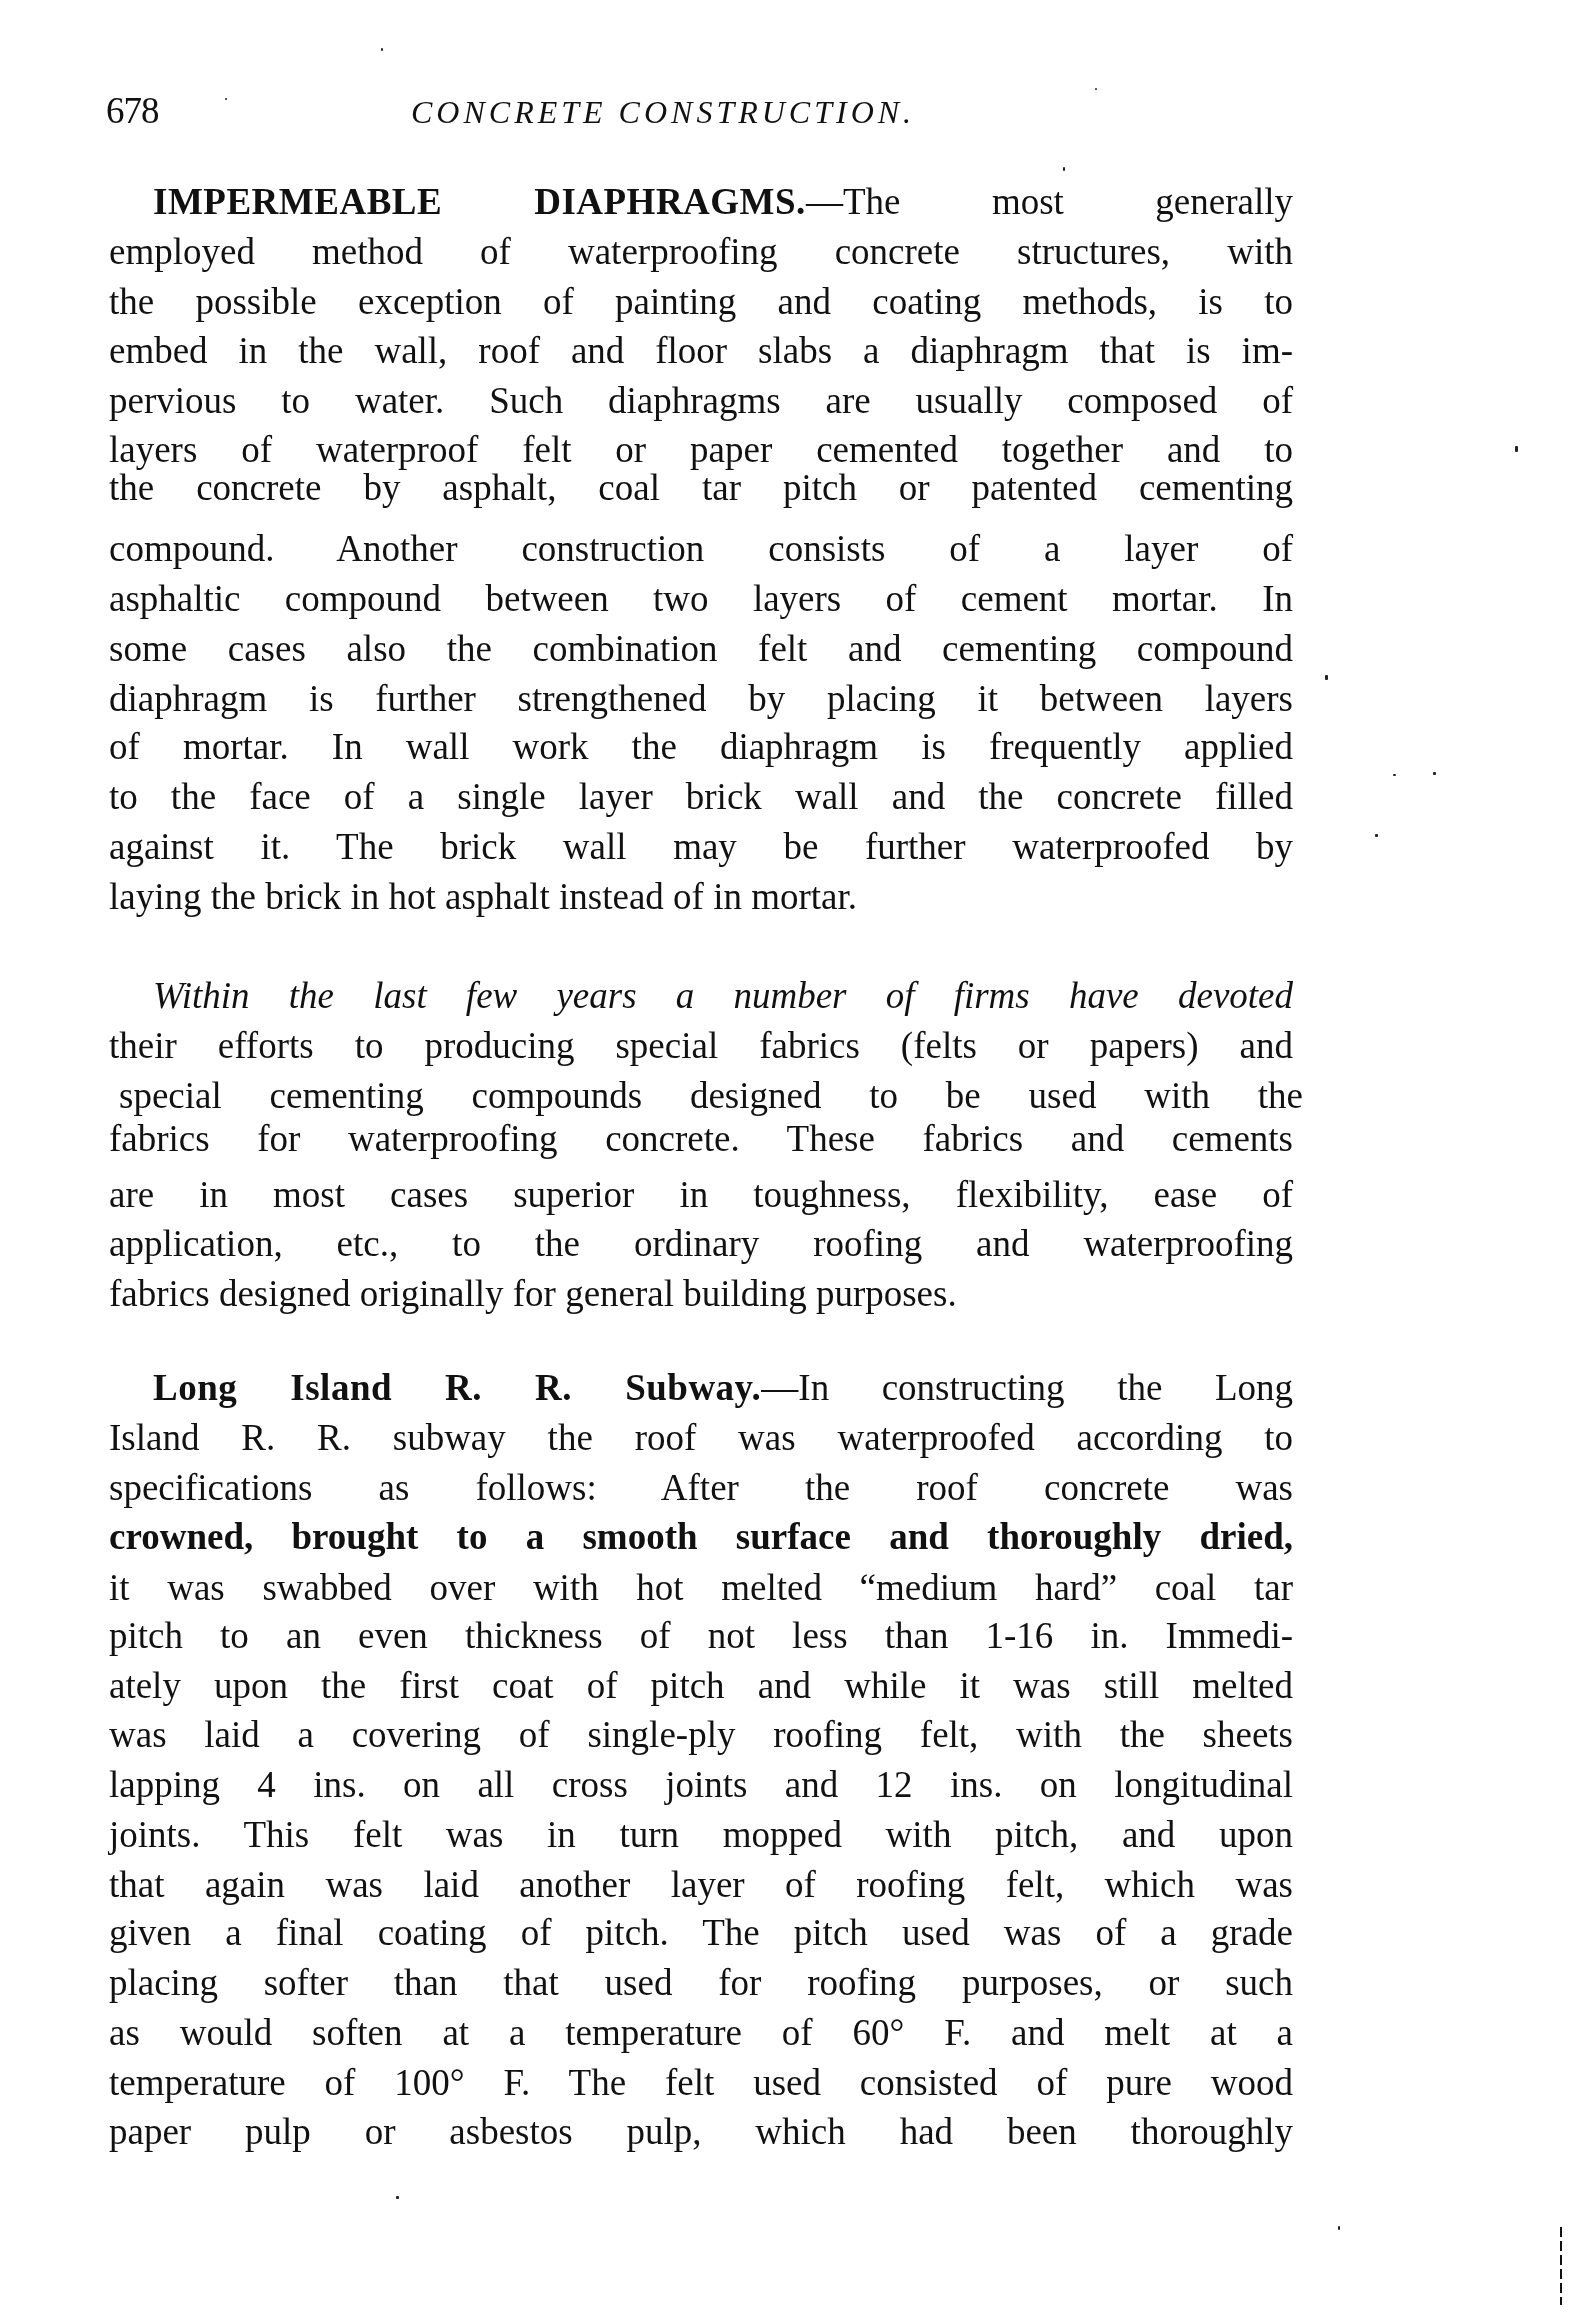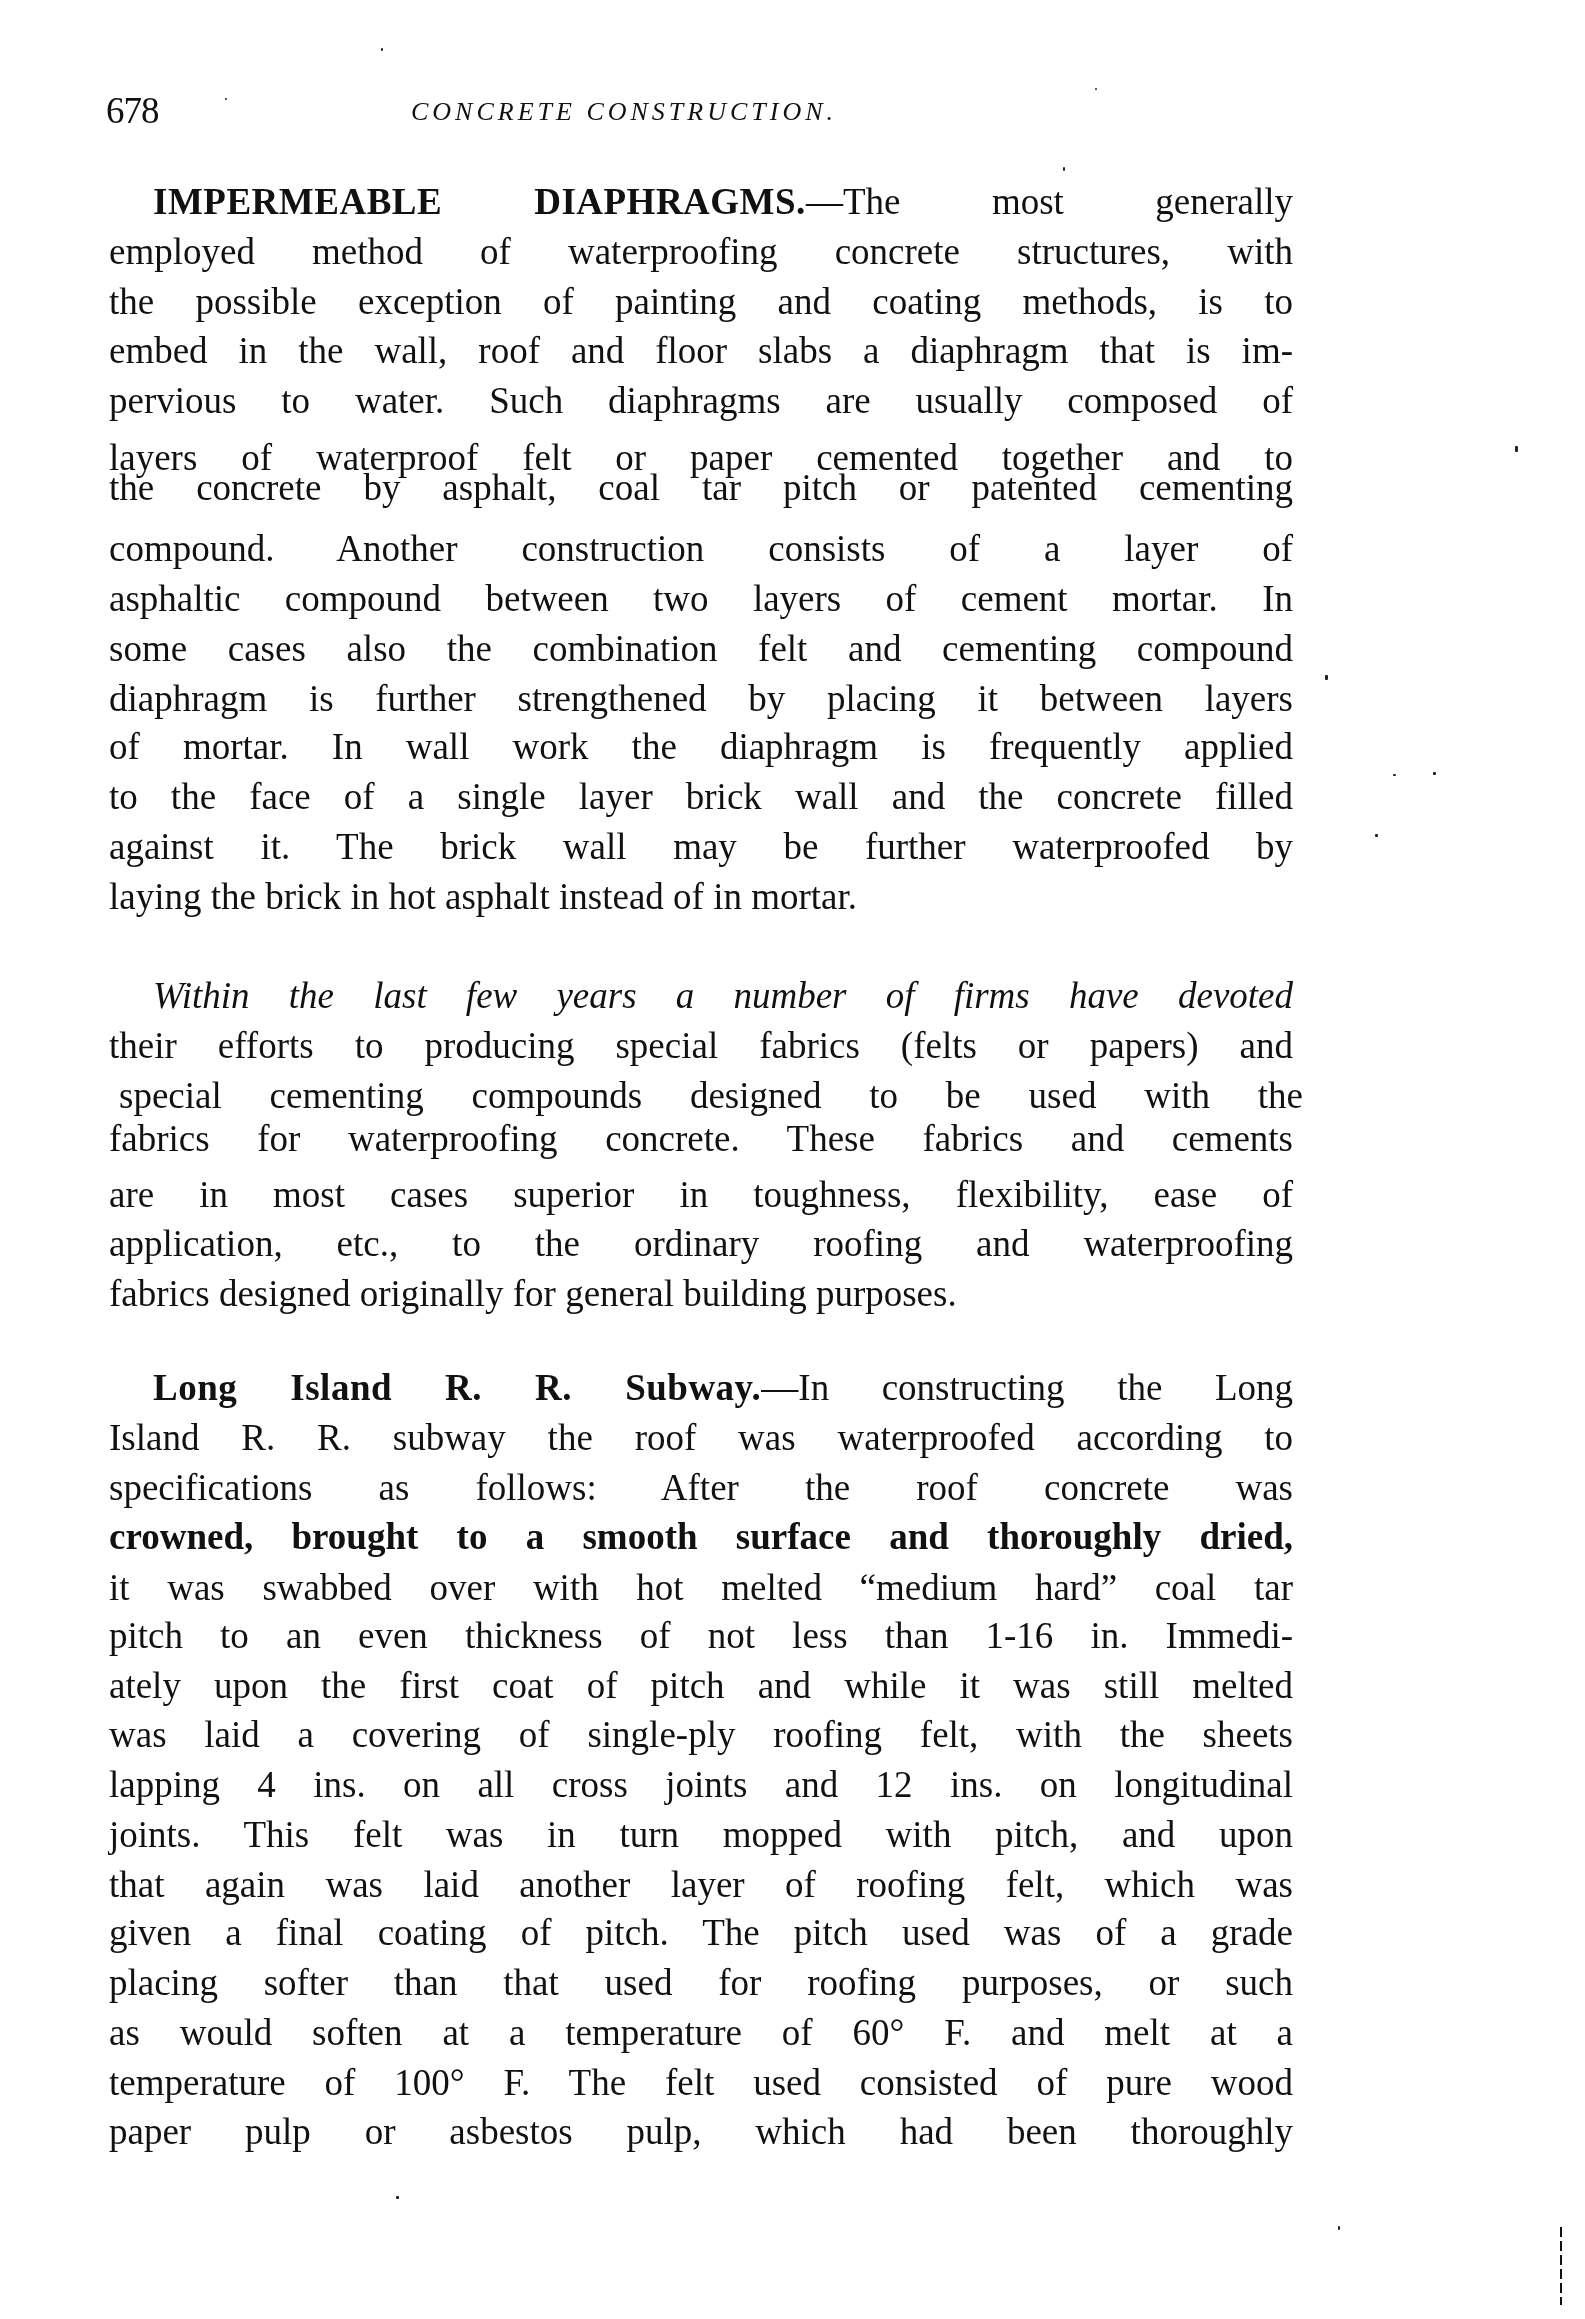--- a/index.html
+++ b/index.html
@@ -20,21 +20,21 @@
       left: 106px;
       top: 91px;
       font-size: 37px;
       line-height: 40px;
       letter-spacing: -1px;
     }
     .running-head {
       position: absolute;
       left: 411px;
       top: 94px;
-      font-size: 26px;
+      font-size: 32px;
       line-height: 36px;
       font-style: italic;
       letter-spacing: 4px;
     }
     .text-block {
       position: absolute;
       left: 109px;
       width: 1184px;
       font-size: 37px;
     }
@@ -79,21 +79,21 @@
 
 <div class="page-number">678</div>
 <div class="running-head">CONCRETE CONSTRUCTION.</div>
 
 <div class="text-block" style="top:177px;">
   <div class="line indent" style="top:0px;"><span class="run-in-heading">IMPERMEABLE DIAPHRAGMS.</span><span>—The most generally</span></div>
   <div class="line" style="top:50px;">employed method of waterproofing concrete structures, with</div>
   <div class="line" style="top:100px;">the possible exception of painting and coating methods, is to</div>
   <div class="line" style="top:149px;">embed in the wall, roof and floor slabs a diaphragm that is im-</div>
   <div class="line" style="top:199px;">pervious to water.  Such diaphragms are usually composed of</div>
-  <div class="line" style="top:256px;">layers of waterproof felt or paper cemented together and to</div>
+  <div class="line" style="top:248px;">layers of waterproof felt or paper cemented together and to</div>
   <div class="line" style="top:286px;">the concrete by asphalt, coal tar pitch or patented cementing</div>
   <div class="line" style="top:347px;">compound.  Another construction consists of a layer of</div>
   <div class="line" style="top:397px;">asphaltic compound between two layers of cement mortar.  In</div>
   <div class="line" style="top:447px;">some cases also the combination felt and cementing compound</div>
   <div class="line" style="top:497px;">diaphragm is further strengthened by placing it between layers</div>
   <div class="line" style="top:545px;">of mortar.  In wall work the diaphragm is frequently applied</div>
   <div class="line" style="top:595px;">to the face of a single layer brick wall and the concrete filled</div>
   <div class="line" style="top:645px;">against it.  The brick wall may be further waterproofed by</div>
   <div class="line last" style="top:695px;">laying the brick in hot asphalt instead of in mortar.</div>
 </div>

